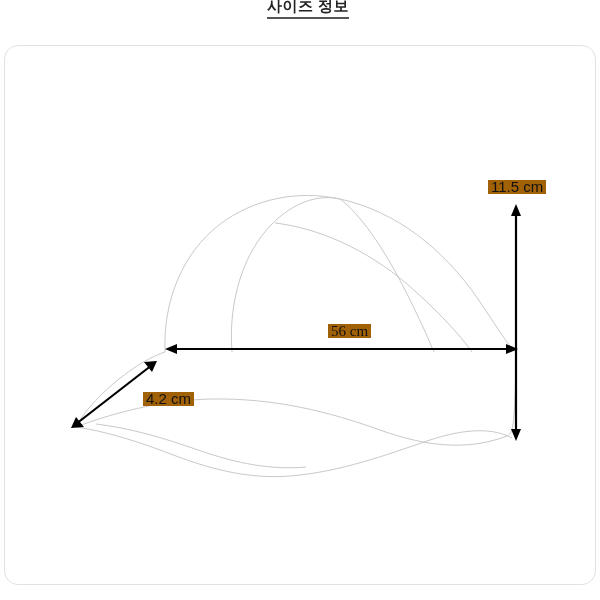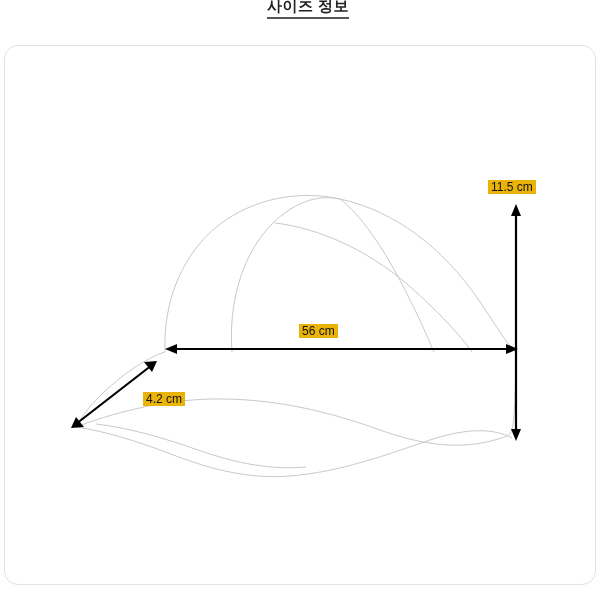--- a/index.html
+++ b/index.html
@@ -68,28 +68,28 @@
     stroke: #000000;
     stroke-width: 2.2;
     fill: none;
   }
   .dim-arrow {
     fill: #000000;
     stroke: none;
   }
   .dim-label {
     position: absolute;
-    font-size: 12px;
+    font-size: 15px;
     color: #111111;
-    background: #eab308;
+    background: #a16207;
     padding: 0 3px;
     white-space: nowrap;
     line-height: 14px;
   }
-  #label-width { left: 299px; top: 324px; }
+  #label-width { left: 328px; top: 324px; font-family: Liberation Serif, serif; }
   #label-height { left: 488px; top: 180px; }
   #label-brim { left: 143px; top: 392px; }
 </style>
 </head>
 <body>
 
 <div id="page">
 
   <div id="title-wrap">
     <div id="title">사이즈 정보</div>

